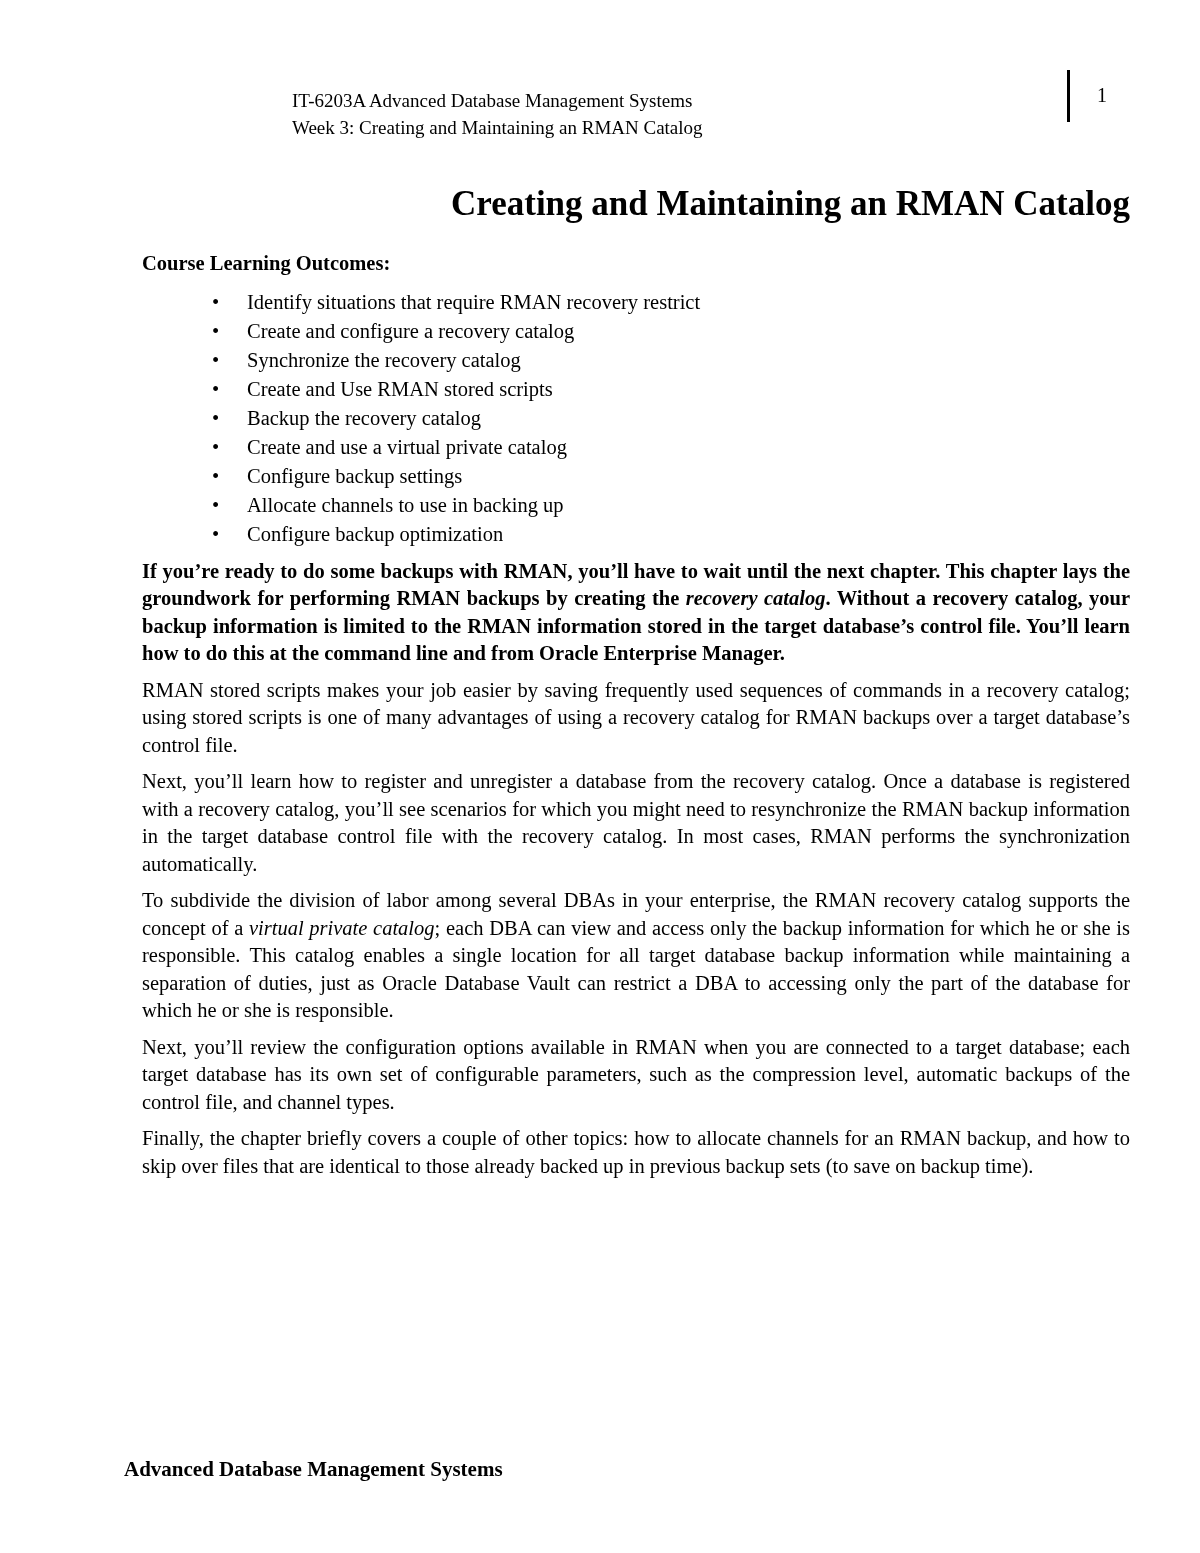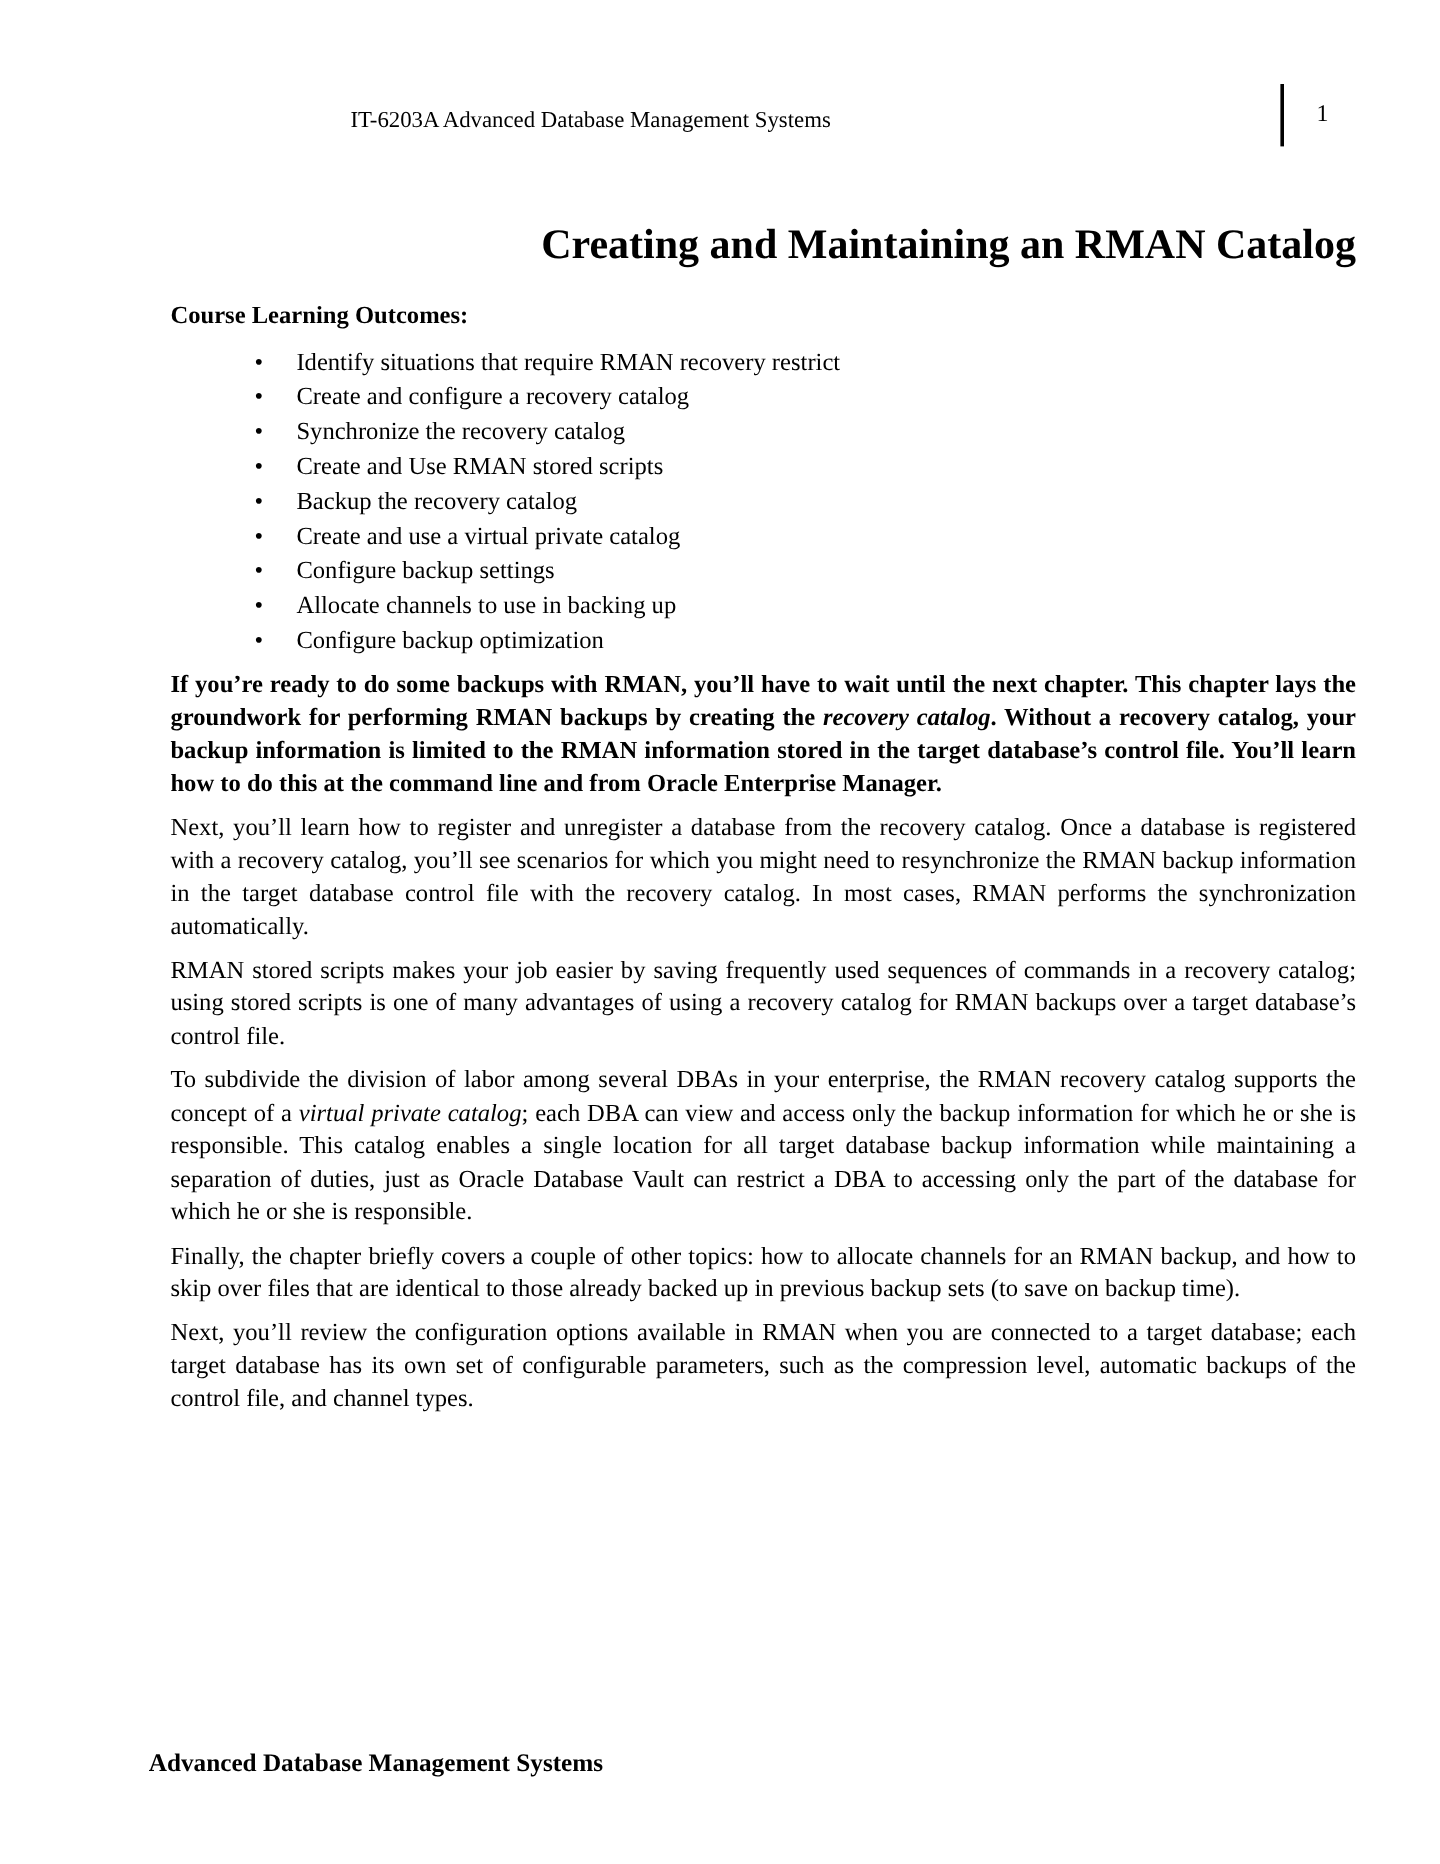--- a/index.html
+++ b/index.html
@@ -16,20 +16,21 @@
   ul.outcomes li { position: relative; padding-left: 105px; line-height: 29px; }
   ul.outcomes li .bullet { position: absolute; left: 70px; top: 0; }
   .bold { font-weight: bold; }
   .footer { position: absolute; left: 124px; top: 1457px; font-size: 21px; font-weight: bold; }
 </style>
 </head>
 <body>
 
 <div class="header">
   <div>IT-6203A Advanced Database Management Systems</div>
+  <div>Week 3: Creating and Maintaining an RMAN Catalog</div>
 </div>
 <div class="header-rule"></div>
 <div class="page-num">1</div>
 
 <div class="title">Creating and Maintaining an RMAN Catalog</div>
 
 <div class="content">
   <p class="subhead">Course Learning Outcomes:</p>
   <ul class="outcomes">
     <li><span class="bullet">•</span><span>Identify situations that require RMAN recovery restrict</span></li>
@@ -37,20 +38,20 @@
     <li><span class="bullet">•</span><span>Synchronize the recovery catalog</span></li>
     <li><span class="bullet">•</span><span>Create and Use RMAN stored scripts</span></li>
     <li><span class="bullet">•</span><span>Backup the recovery catalog</span></li>
     <li><span class="bullet">•</span><span>Create and use a virtual private catalog</span></li>
     <li><span class="bullet">•</span><span>Configure backup settings</span></li>
     <li><span class="bullet">•</span><span>Allocate channels to use in backing up</span></li>
     <li><span class="bullet">•</span><span>Configure backup optimization</span></li>
   </ul>
 
   <p class="bold"><span>If you’re ready to do some backups with RMAN, you’ll have to wait until the next chapter. This chapter lays the groundwork for performing RMAN backups by creating the </span><em>recovery catalog</em><span>. Without a recovery catalog, your backup information is limited to the RMAN information stored in the target database’s control file. You’ll learn how to do this at the command line and from Oracle Enterprise Manager.</span></p>
+  <p>RMAN stored scripts makes your job easier by saving frequently used sequences of commands in a recovery catalog; using stored scripts is one of many advantages of using a recovery catalog for RMAN backups over a target database’s control file.</p>
   <p>Next, you’ll learn how to register and unregister a database from the recovery catalog. Once a database is registered with a recovery catalog, you’ll see scenarios for which you might need to resynchronize the RMAN backup information in the target database control file with the recovery catalog. In most cases, RMAN performs the synchronization automatically.</p>
-  <p>RMAN stored scripts makes your job easier by saving frequently used sequences of commands in a recovery catalog; using stored scripts is one of many advantages of using a recovery catalog for RMAN backups over a target database’s control file.</p>
   <p><span>To subdivide the division of labor among several DBAs in your enterprise, the RMAN recovery catalog supports the concept of a </span><em>virtual private catalog</em><span>; each DBA can view and access only the backup information for which he or she is responsible. This catalog enables a single location for all target database backup information while maintaining a separation of duties, just as Oracle Database Vault can restrict a DBA to accessing only the part of the database for which he or she is responsible.</span></p>
+  <p>Next, you’ll review the configuration options available in RMAN when you are connected to a target database; each target database has its own set of configurable parameters, such as the compression level, automatic backups of the control file, and channel types.</p>
   <p>Finally, the chapter briefly covers a couple of other topics: how to allocate channels for an RMAN backup, and how to skip over files that are identical to those already backed up in previous backup sets (to save on backup time).</p>
-  <p>Next, you’ll review the configuration options available in RMAN when you are connected to a target database; each target database has its own set of configurable parameters, such as the compression level, automatic backups of the control file, and channel types.</p>
 </div>
 
 <div class="footer">Advanced Database Management Systems</div>
 
 </body></html>

